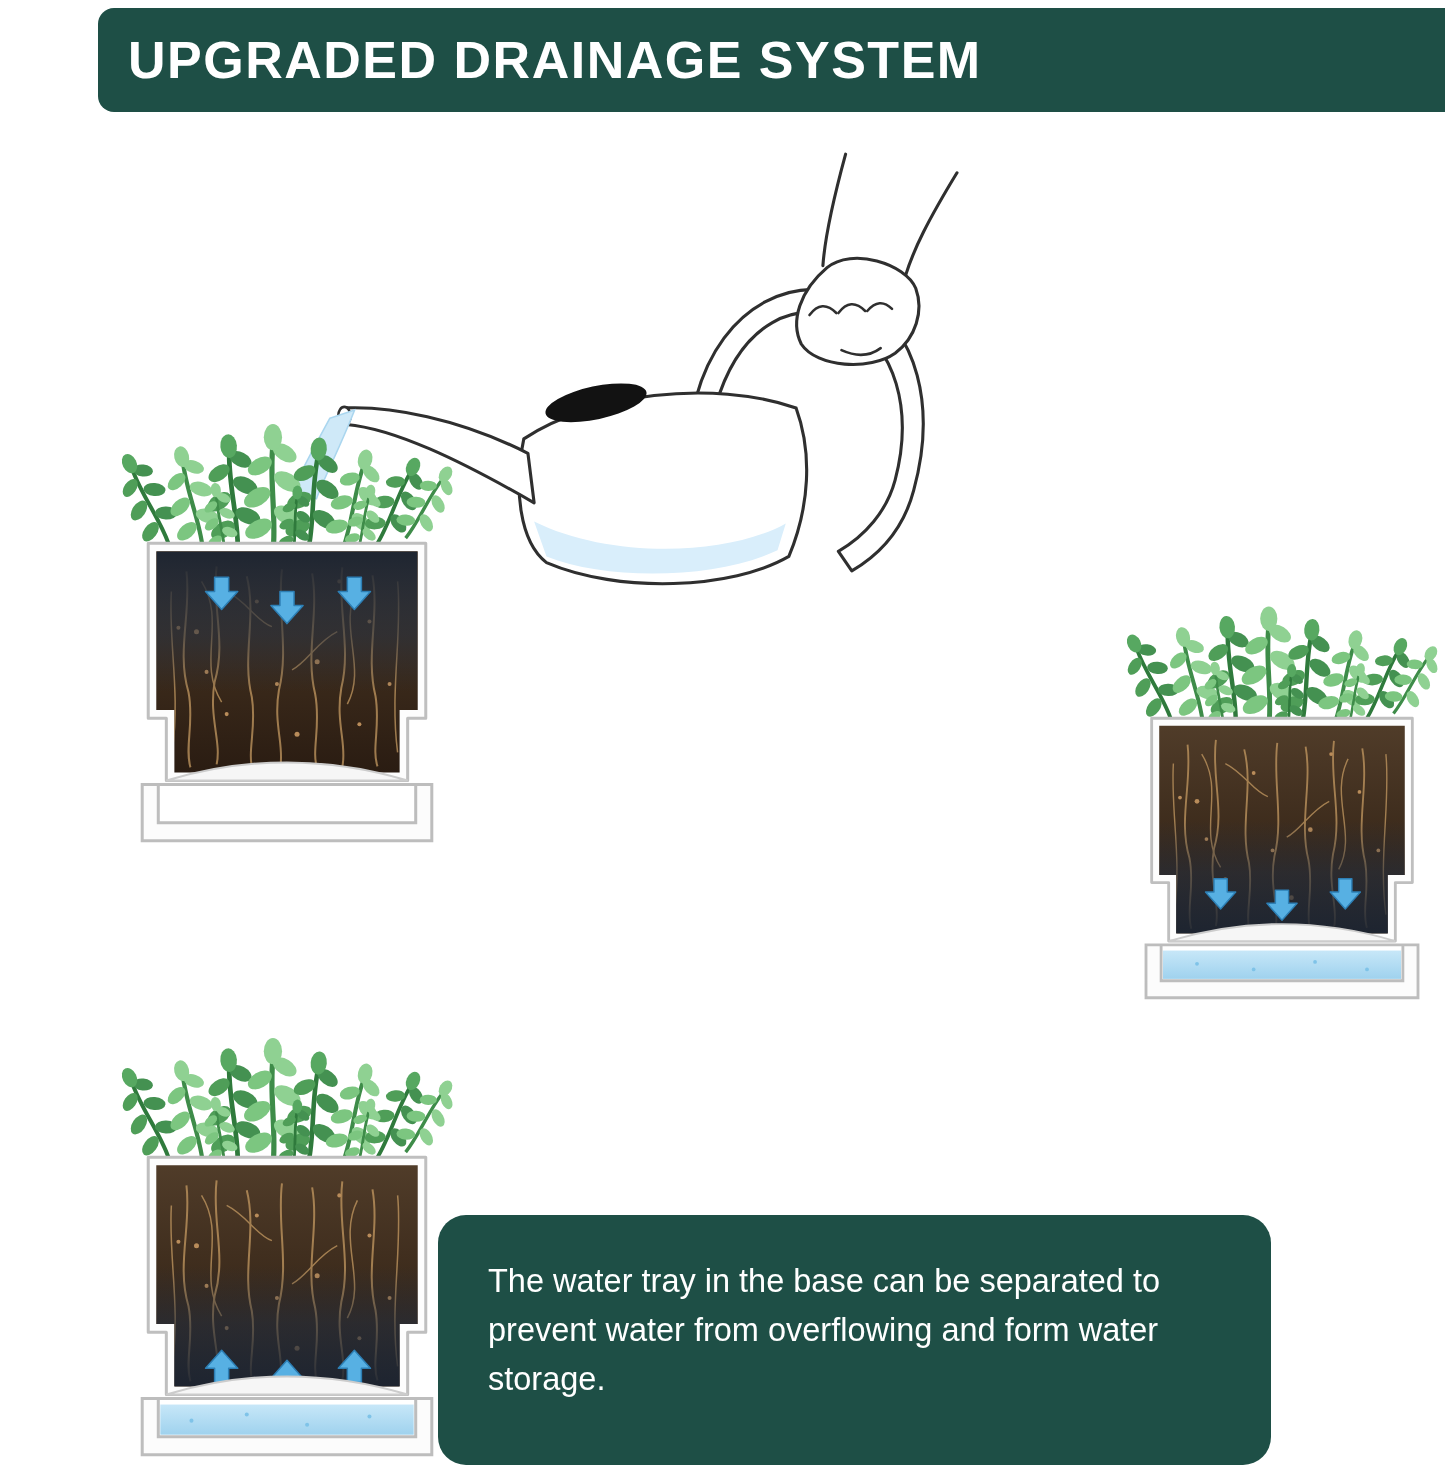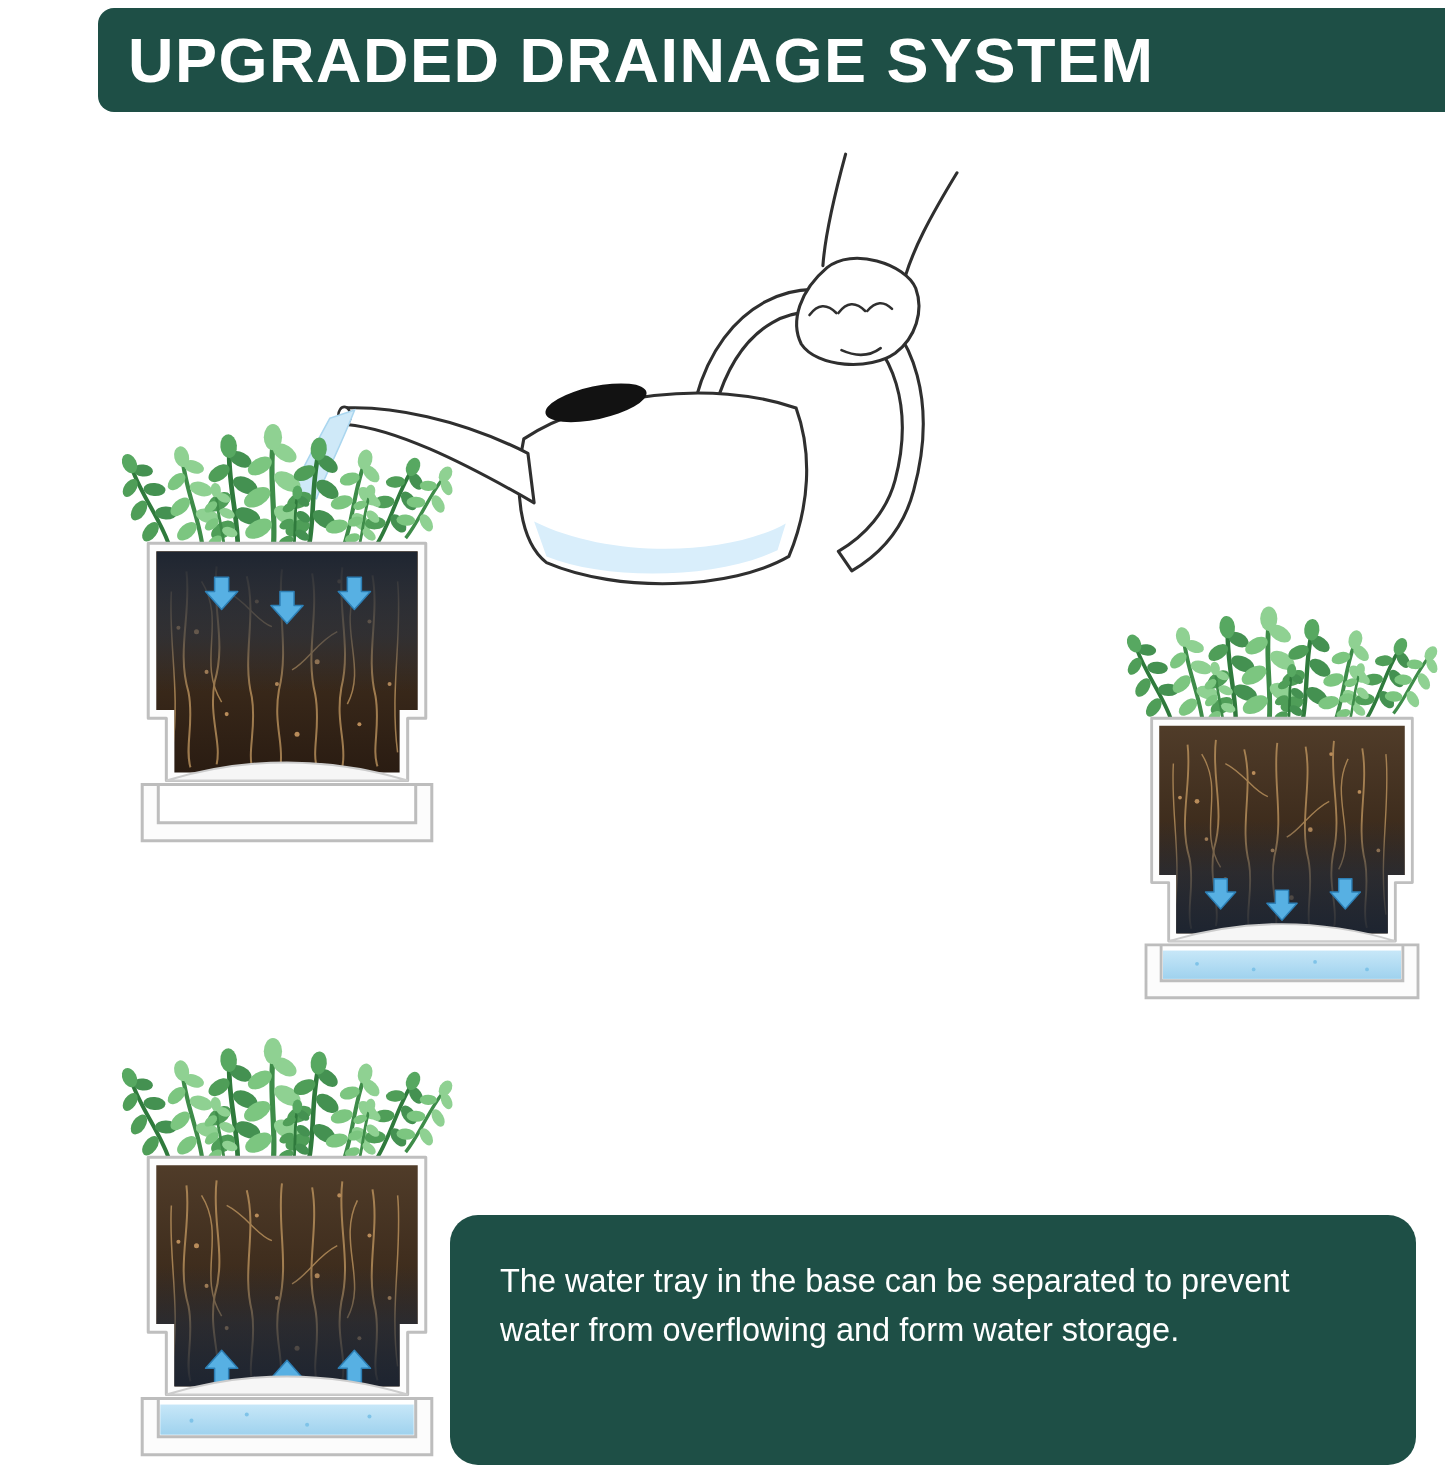--- a/index.html
+++ b/index.html
@@ -8,35 +8,35 @@
     background:#ffffff;overflow:hidden;
     font-family:"Liberation Sans","DejaVu Sans",sans-serif;
   }
   .banner{
     position:absolute;left:98px;top:8px;right:0;height:104px;
     background:#1e4f46;border-radius:16px 0 0 16px;
     display:flex;align-items:center;justify-content:flex-start;
     padding-left:30px;box-sizing:border-box;
   }
   .banner h1{
-    margin:0;color:#ffffff;font-size:63px;font-weight:800;
+    margin:0;color:#ffffff;font-size:52px;font-weight:800;
     letter-spacing:1.5px;white-space:nowrap;
   }
   .callout{
     position:absolute;background:#1e4f46;color:#ffffff;
     border-radius:28px;box-sizing:border-box;
   }
   .callout p{margin:0;}
   .callout-drainage{
     left:505px;top:728px;width:602px;height:247px;
     padding:40px 46px;font-size:31px;line-height:1.44;
   }
   .callout-tray{
-    left:438px;top:1215px;width:966px;height:250px;
-    padding:42px 50px;font-size:32.5px;line-height:1.5;margin-left:12px;
+    left:438px;top:1215px;width:833px;height:250px;
+    padding:42px 50px;font-size:32.5px;line-height:1.5;
   }
   .illus{position:absolute;}
   .illus svg{display:block;width:100%;height:auto;}
   .planter-top-left{left:106px;top:330px;width:362px;}
   .planter-right{left:1112px;top:518px;width:340px;}
   .planter-bottom-left{left:106px;top:944px;width:362px;}
   .watering-can{left:268px;top:148px;width:722px;}
 </style>
 </head>
 <body>

